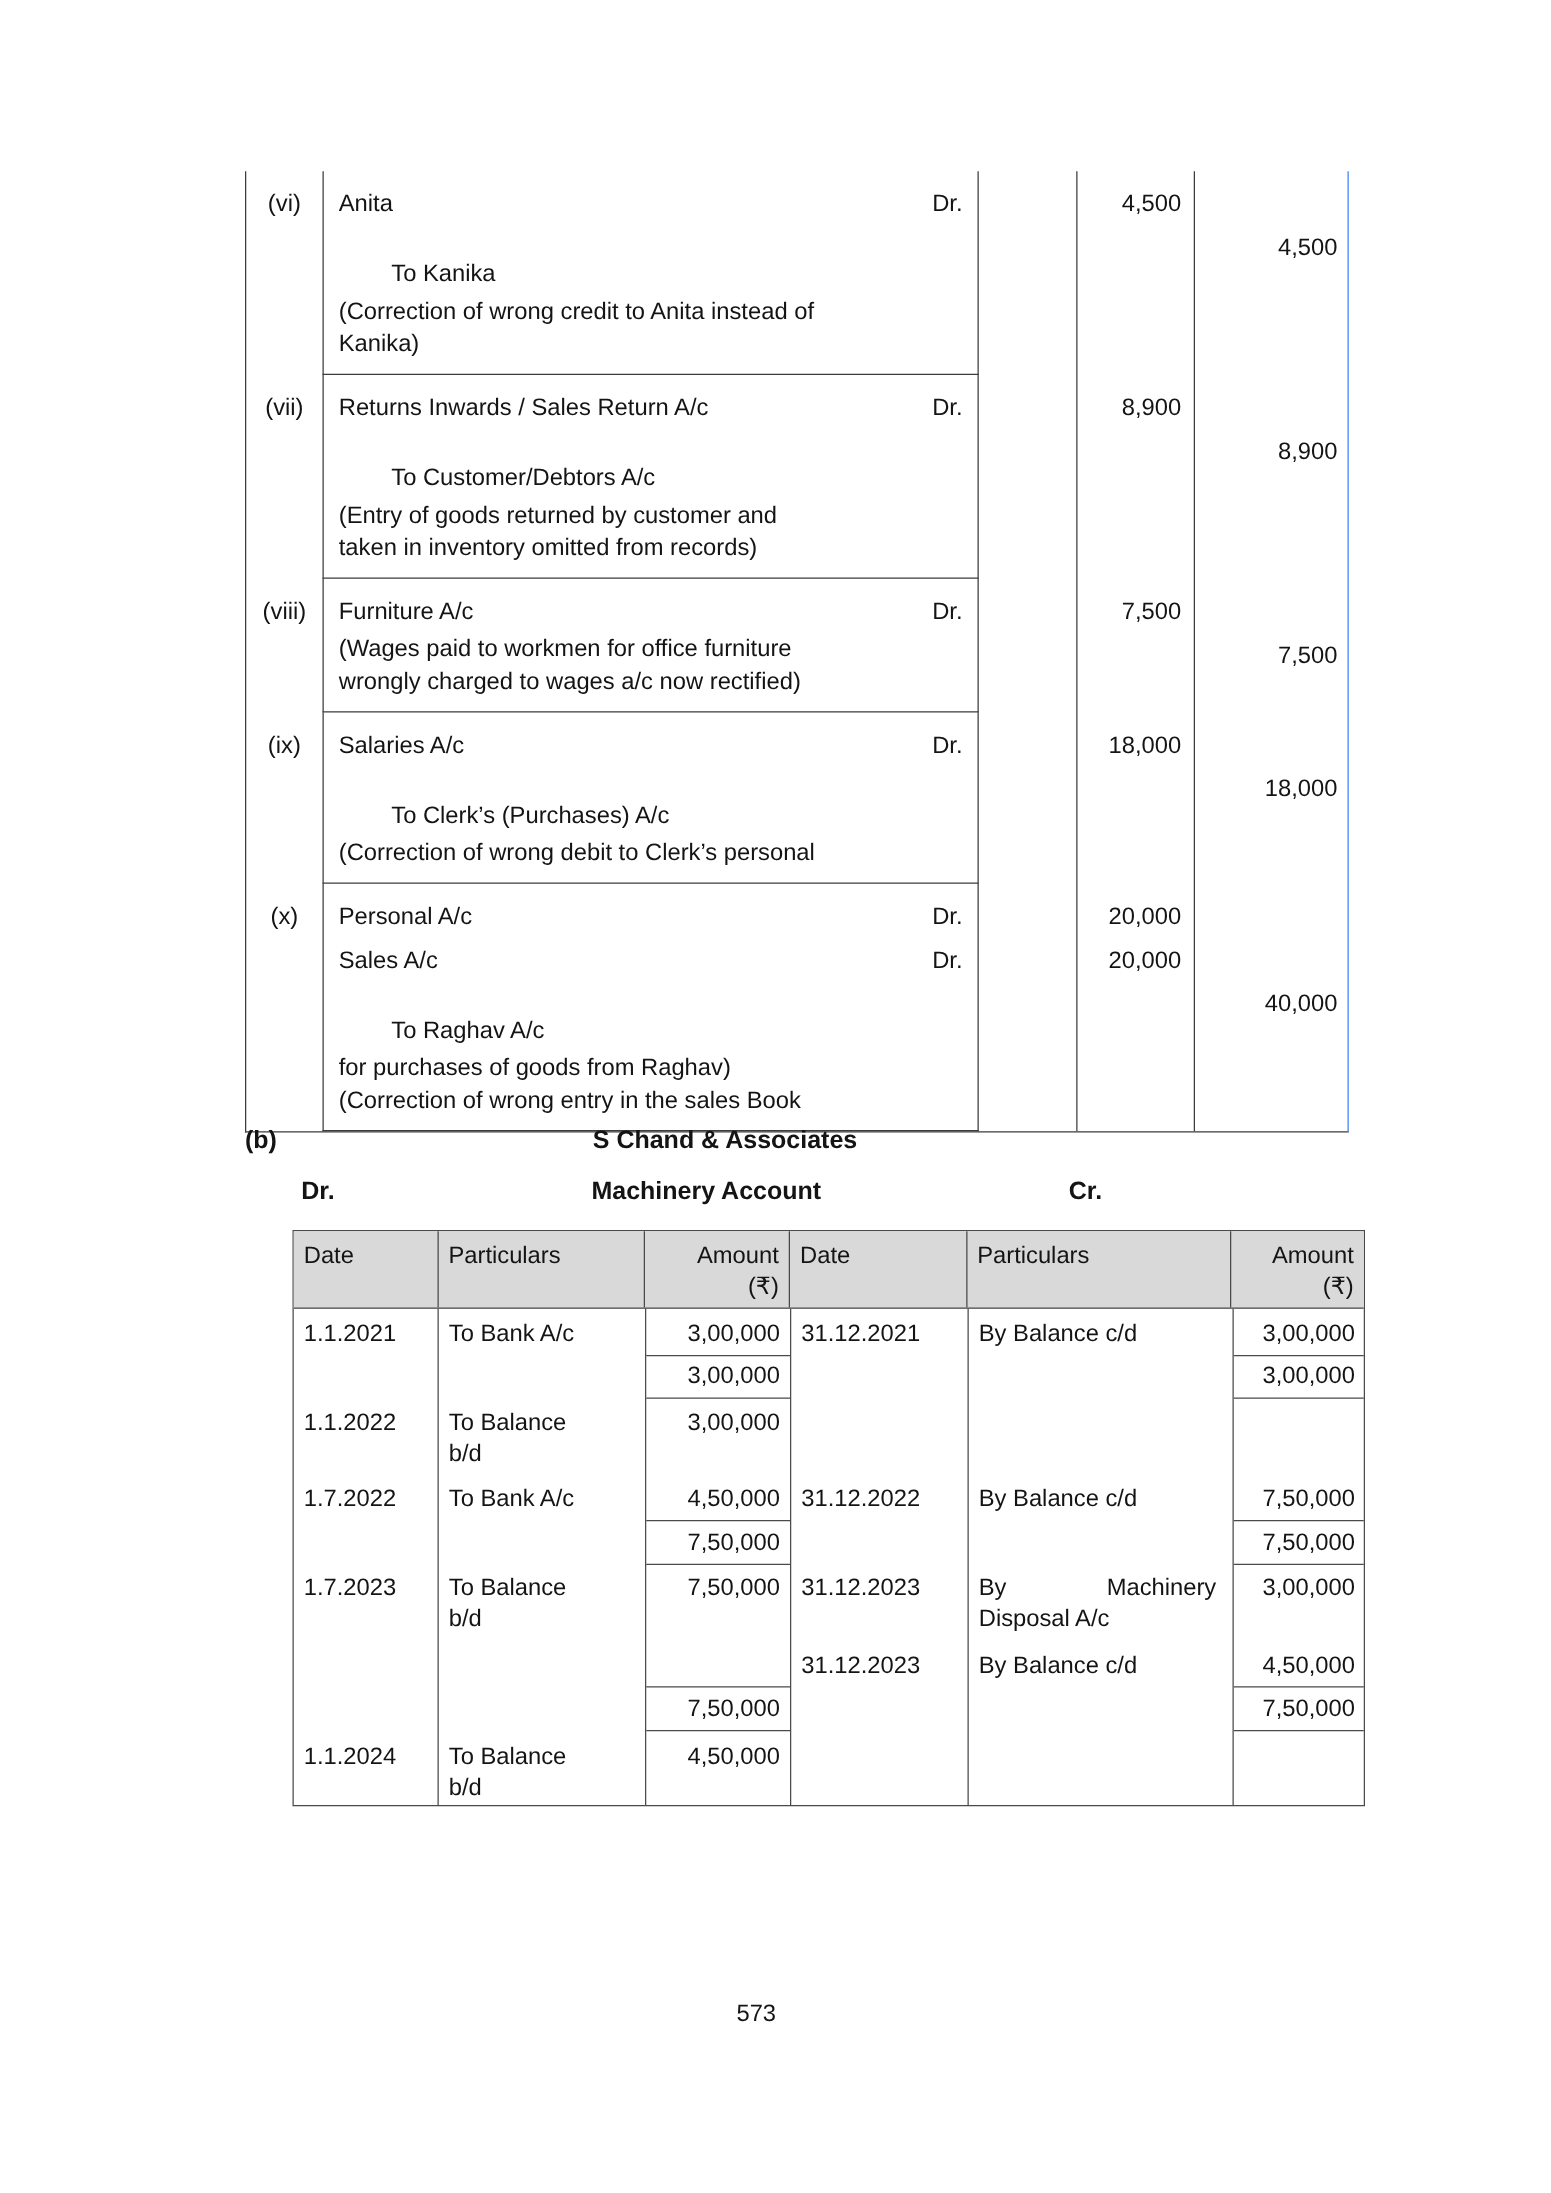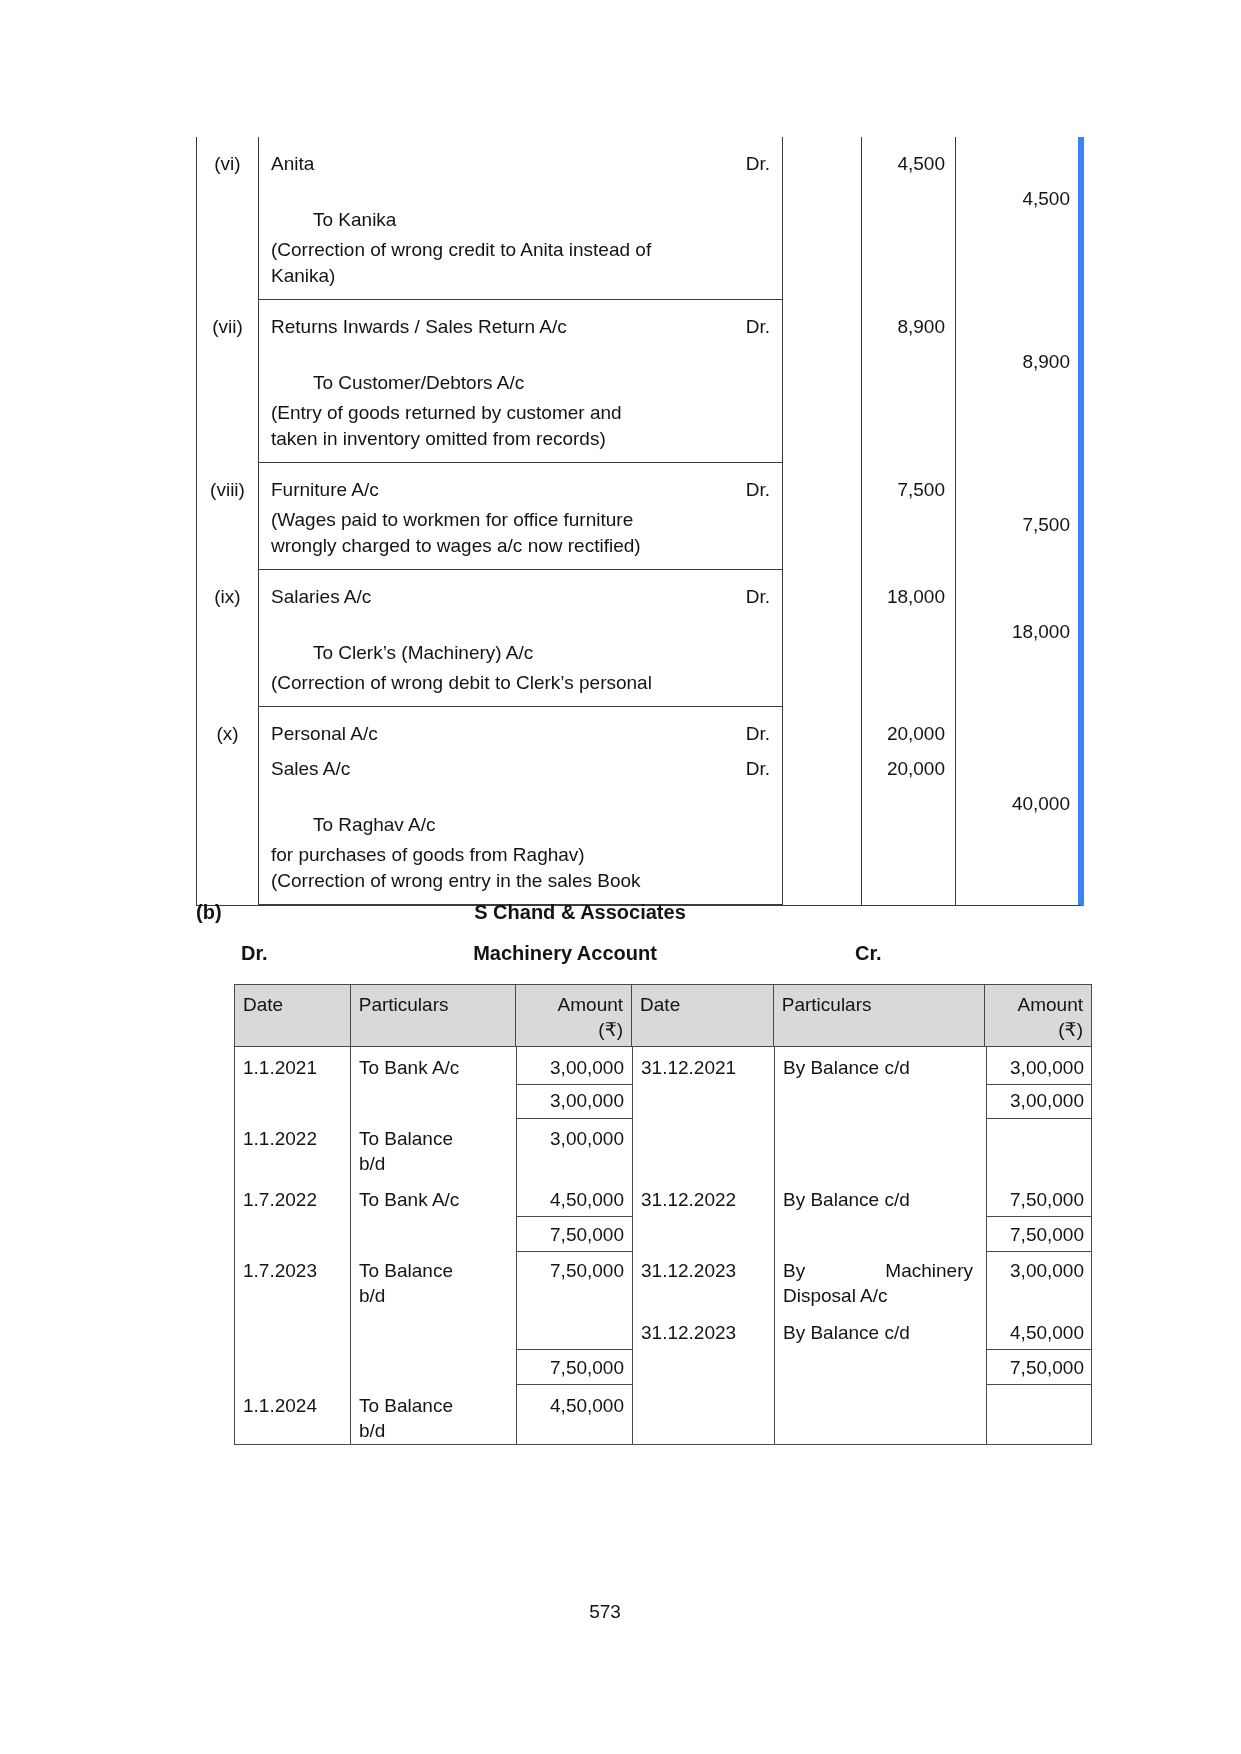--- a/index.html
+++ b/index.html
@@ -1,21 +1,21 @@
 <!DOCTYPE html>
 <html><head>
 <meta charset="utf-8">
 <style>
   html,body{margin:0;padding:0;background:#ffffff;}
   .page{position:relative;width:1241px;height:1754px;background:#ffffff;overflow:hidden;
         font-family:"Liberation Sans","DejaVu Sans",sans-serif;font-size:19px;color:#141414;}
 
   
   #journal{position:absolute;left:196px;top:137px;width:881px;box-sizing:content-box;
-           border-left:1px solid #3c3c3c;border-right:6px solid #3b82f6;border-bottom:1px solid #3c3c3c;}
+           border-left:1px solid #3c3c3c;border-right:1px solid #3b82f6;border-bottom:1px solid #3c3c3c;}
   .jline-v{position:absolute;top:0;bottom:0;width:1px;background:#3c3c3c;}
   .je{display:flex;align-items:stretch;}
   .je:first-child{margin-top:3px;}
   .je-no{flex:0 0 61px;width:61px;text-align:center;padding-top:9px;}
   .je-no .rl{justify-content:center;}
   .je-part{flex:0 0 525px;width:525px;box-sizing:border-box;border:1px solid #3c3c3c;
            padding:9px 12px 10px 12px;}
   .je:not(:first-child) .je-part{border-top:0;}
   .je-lf{flex:0 0 78px;}
   .je-dr{flex:0 0 94px;box-sizing:border-box;padding:9px 10px 0 0;}
@@ -133,21 +133,21 @@
     <div class="je">
       <div class="je-no">
           <div class="rl">(ix)</div>
         </div>
       <div class="je-part">
         <div class="rl">
             <span>Salaries A/c</span>
             <span>Dr.</span>
           </div>
         <div class="rl indent">
-            <span>To Clerk’s (Machinery) A/c</span>
+            <span>To Clerk’s (Purchases) A/c</span>
           </div>
         <div class="narr">(Correction of wrong debit to Clerk’s personal</div>
       </div>
       <div class="je-lf"></div>
       <div class="je-dr">
         <div class="rl amt">18,000</div>
       </div>
       <div class="je-cr">
         <div class="rl amt"></div>
         <div class="rl amt">18,000</div>

